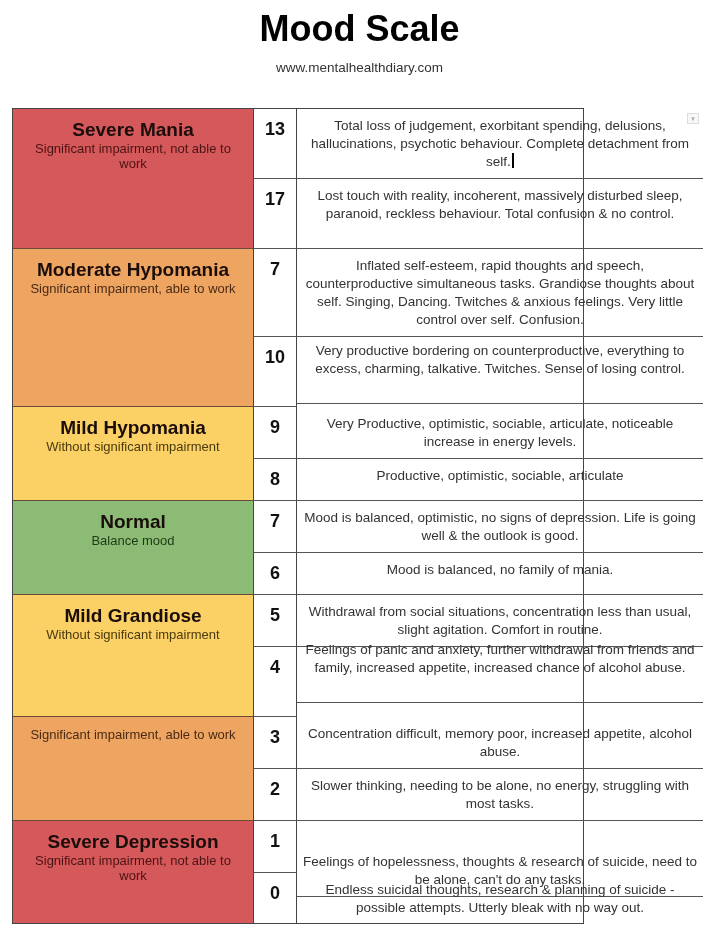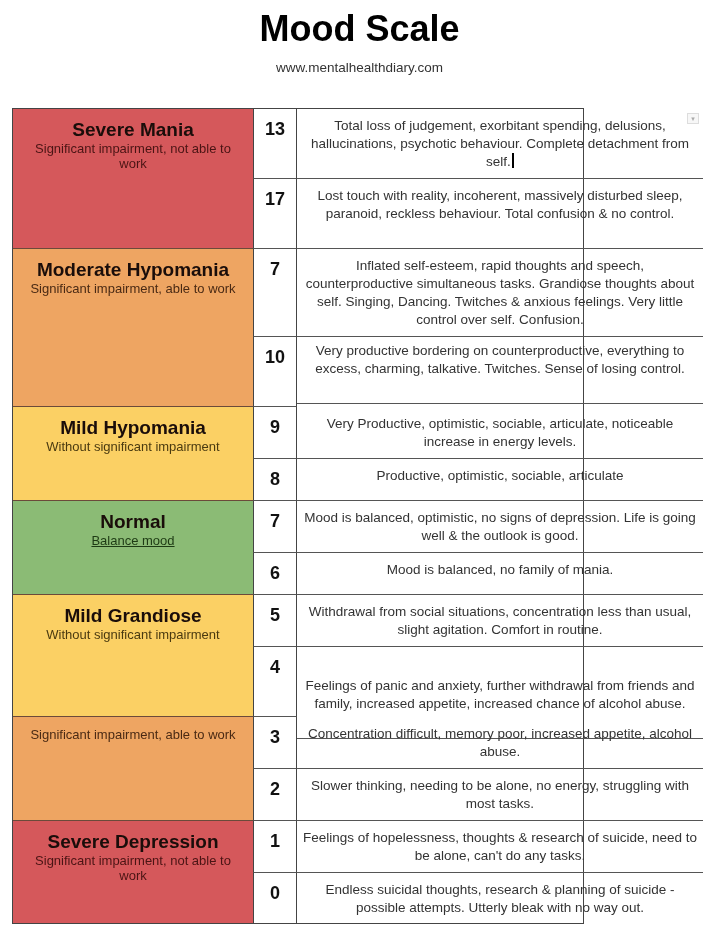--- a/index.html
+++ b/index.html
@@ -31,21 +31,21 @@
   <div class="cat" style="top:140px;height:158px;background:#eea562;">
     <div class="cat-title">Moderate Hypomania</div>
     <div class="cat-sub" style="color:#4a2a14;">Significant impairment, able to work</div>
   </div>
   <div class="cat" style="top:298px;height:94px;background:#fbd064;">
     <div class="cat-title">Mild Hypomania</div>
     <div class="cat-sub" style="color:#4a3a10;">Without significant impairment</div>
   </div>
   <div class="cat" style="top:392px;height:94px;background:#8bbb75;">
     <div class="cat-title">Normal</div>
-    <div class="cat-sub" style="color:#1e3a14;text-decoration:underline;">Balance mood</div>
+    <div class="cat-sub" style="color:#1e3a14;">Balance mood</div>
   </div>
   <div class="cat" style="top:486px;height:122px;background:#fbd064;">
     <div class="cat-title">Mild Grandiose</div>
     <div class="cat-sub" style="color:#4a3a10;">Without significant impairment</div>
   </div>
   <div class="cat" style="top:608px;height:104px;background:#eea562;">
     <div class="cat-sub" style="color:#4a2a14;">Significant impairment, able to work</div>
   </div>
   <div class="cat last" style="top:712px;height:102px;background:#d5585b;">
     <div class="cat-title">Severe Depression</div>
@@ -76,26 +76,26 @@
   <div class="num" style="top:392px;height:52px;">7</div>
   <div class="desc" style="top:392px;height:52px;text-align:center;">Mood is balanced, optimistic, no signs of depression. Life is going well &amp; the outlook is good.</div>
 
   <div class="num" style="top:444px;height:42px;">6</div>
   <div class="desc" style="top:444px;height:42px;">Mood is balanced, no family of mania.</div>
 
   <div class="num" style="top:486px;height:52px;">5</div>
   <div class="desc" style="top:486px;height:52px;">Withdrawal from social situations, concentration less than usual, slight agitation. Comfort in routine.</div>
 
   <div class="num" style="top:538px;height:70px;">4</div>
-  <div class="desc" style="top:560px;height:70px;">Feelings of panic and anxiety, further withdrawal from friends and family, increased appetite, increased chance of alcohol abuse.</div>
+  <div class="desc" style="top:524px;height:70px;">Feelings of panic and anxiety, further withdrawal from friends and family, increased appetite, increased chance of alcohol abuse.</div>
 
   <div class="num" style="top:608px;height:52px;">3</div>
   <div class="desc" style="top:608px;height:52px;">Concentration difficult, memory poor, increased appetite, alcohol abuse.</div>
 
   <div class="num" style="top:660px;height:52px;">2</div>
   <div class="desc" style="top:660px;height:52px;">Slower thinking, needing to be alone, no energy, struggling with most tasks.</div>
 
   <div class="num" style="top:712px;height:52px;">1</div>
-  <div class="desc" style="top:712px;height:52px;text-align:center;">Feelings of hopelessness, thoughts &amp; research of suicide, need to be alone, can't do any tasks.</div>
+  <div class="desc" style="top:736px;height:52px;text-align:center;">Feelings of hopelessness, thoughts &amp; research of suicide, need to be alone, can't do any tasks.</div>
 
   <div class="num last" style="top:764px;height:50px;">0</div>
   <div class="desc last" style="top:764px;height:50px;">Endless suicidal thoughts, research &amp; planning of suicide - possible attempts. Utterly bleak with no way out.</div>
 </div>
 
 </body></html>

